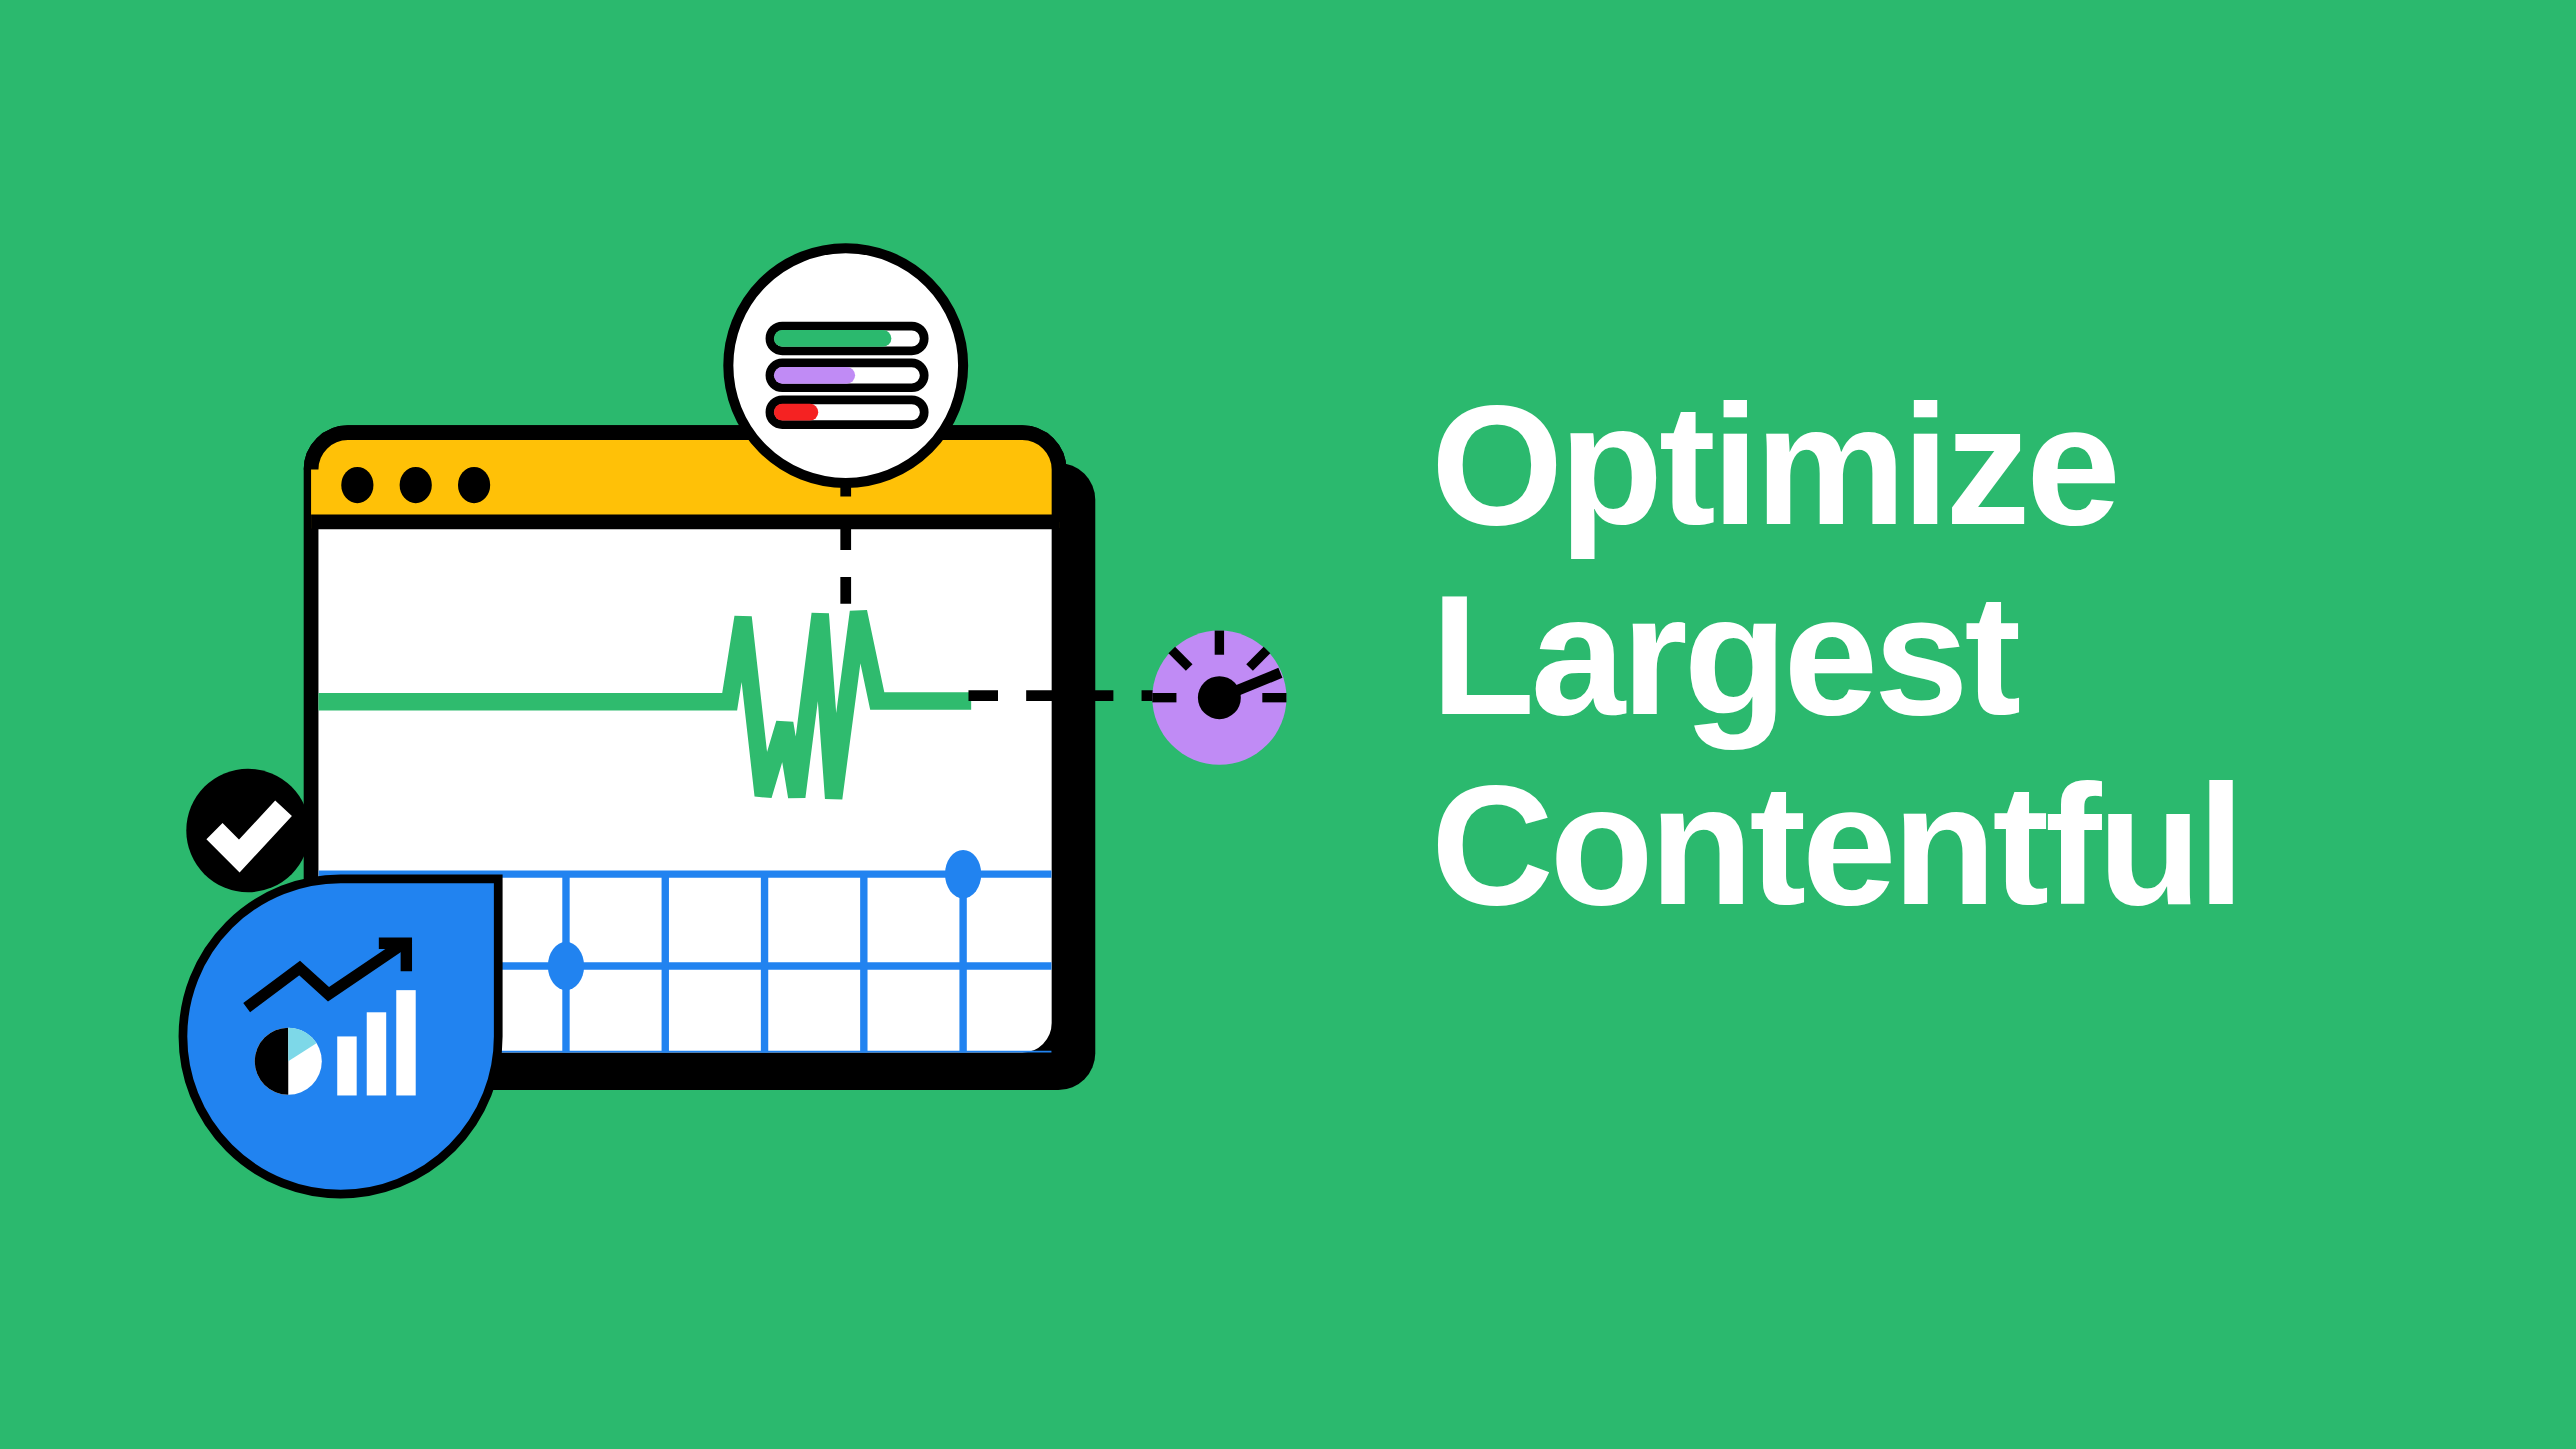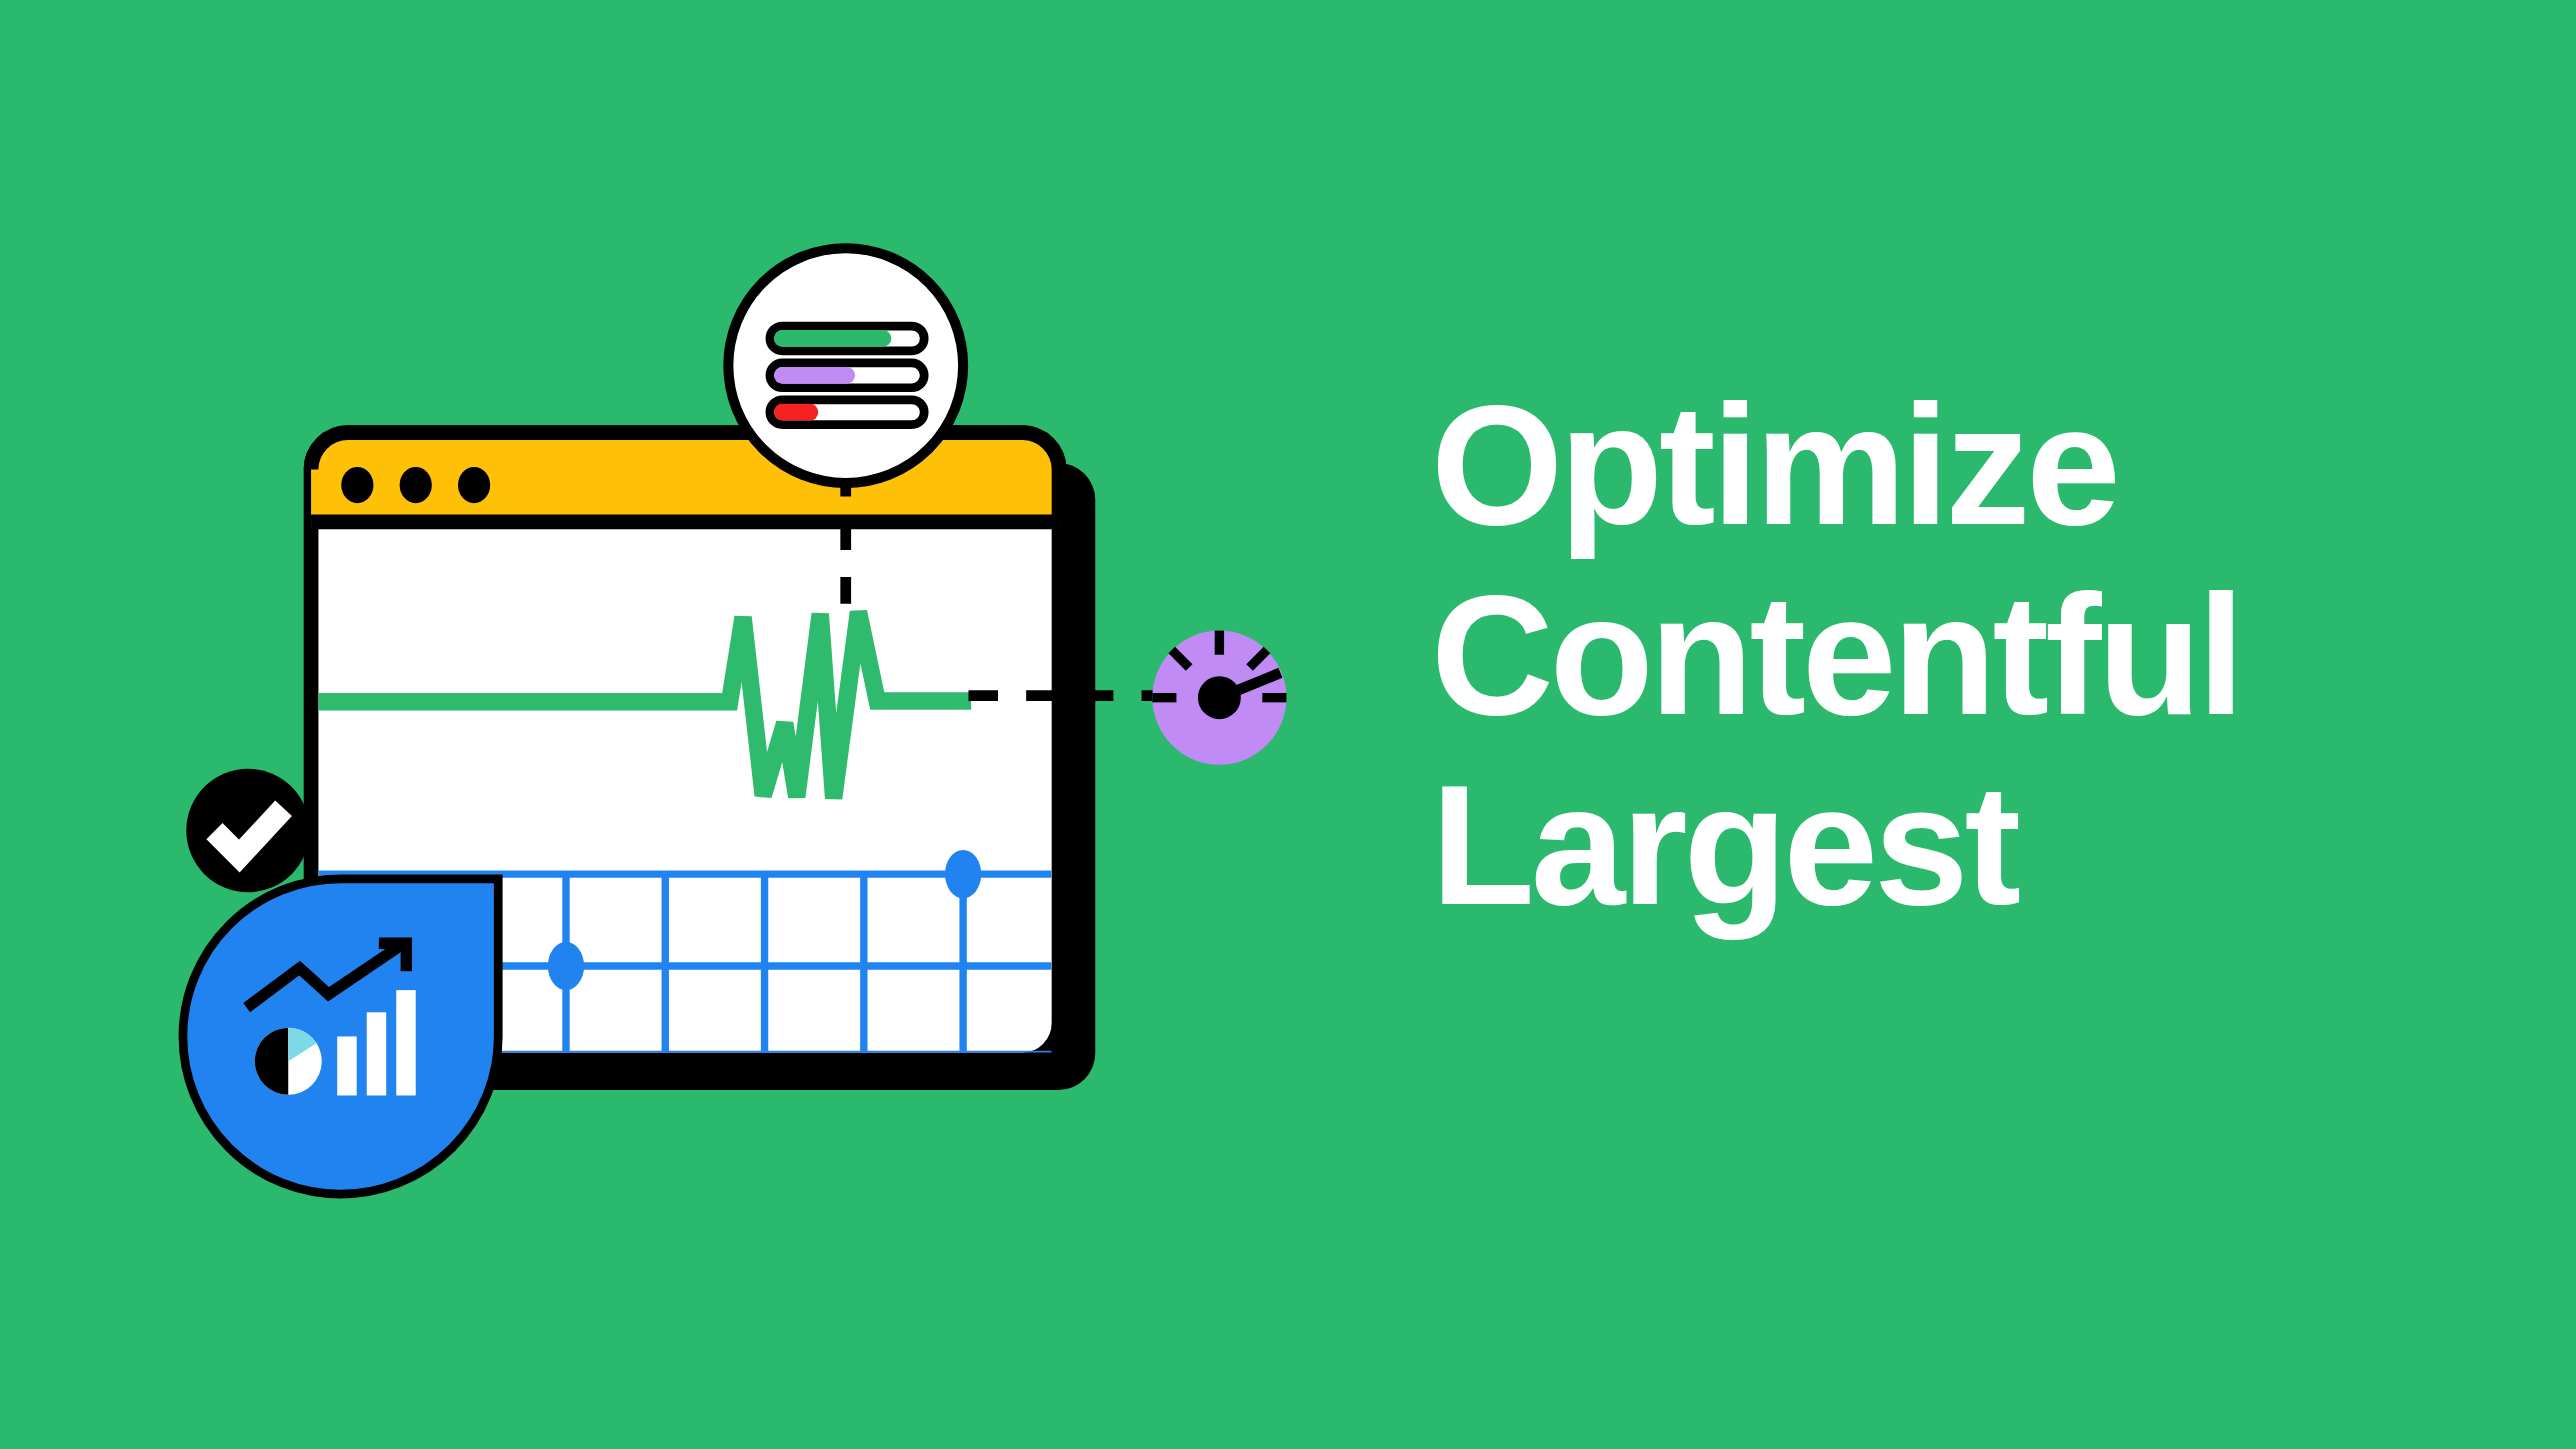--- a/index.html
+++ b/index.html
@@ -128,18 +128,18 @@
       <g>
         <rect x="1100" y="596" width="230" height="37" rx="18.5" fill="#FFFFFF" stroke="#000000" stroke-width="13"></rect>
         <rect x="1106" y="602" width="66" height="25" rx="12.5" fill="#F52222"></rect>
       </g>
     </g>
 
   </svg>
 
   <div id="headline">
     <span class="ln">Optimize</span>
+    <span class="ln">Largest</span>
     <span class="ln">Contentful</span>
-    <span class="ln">Largest</span>
   </div>
 
 </div>
 
 
 </body></html>

